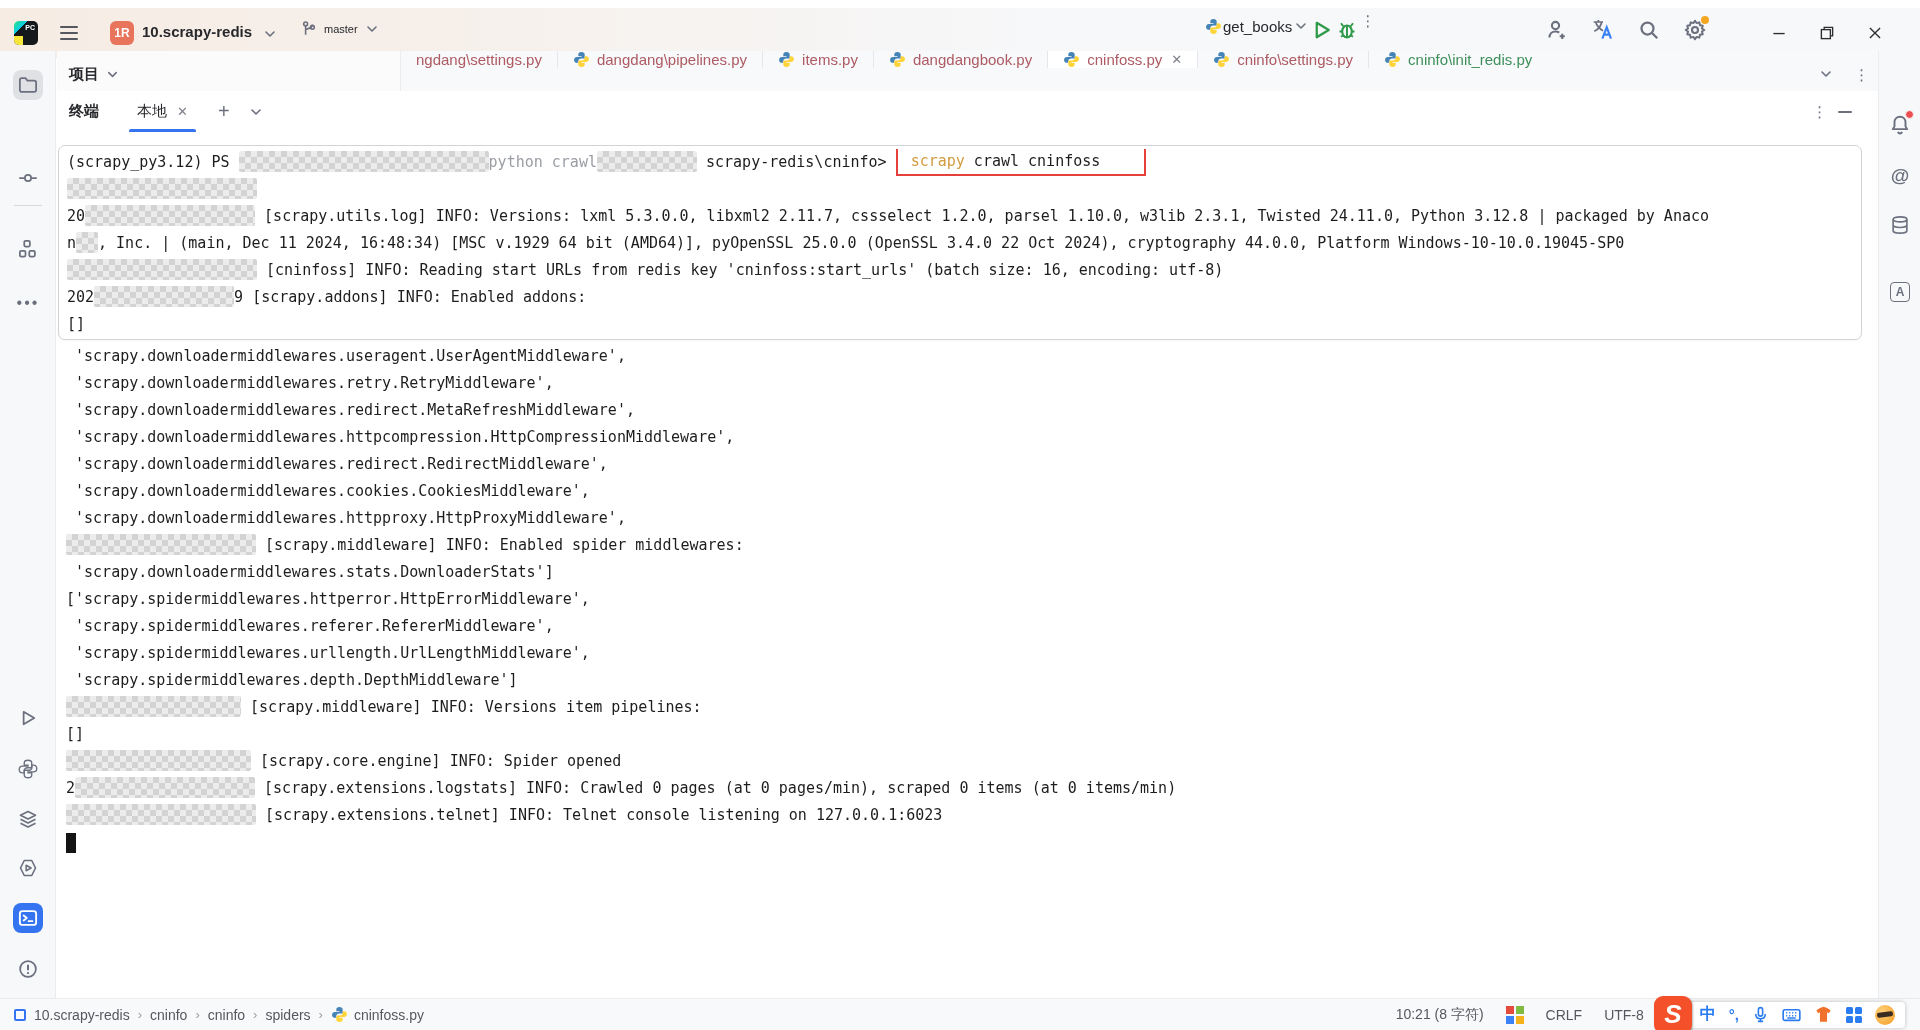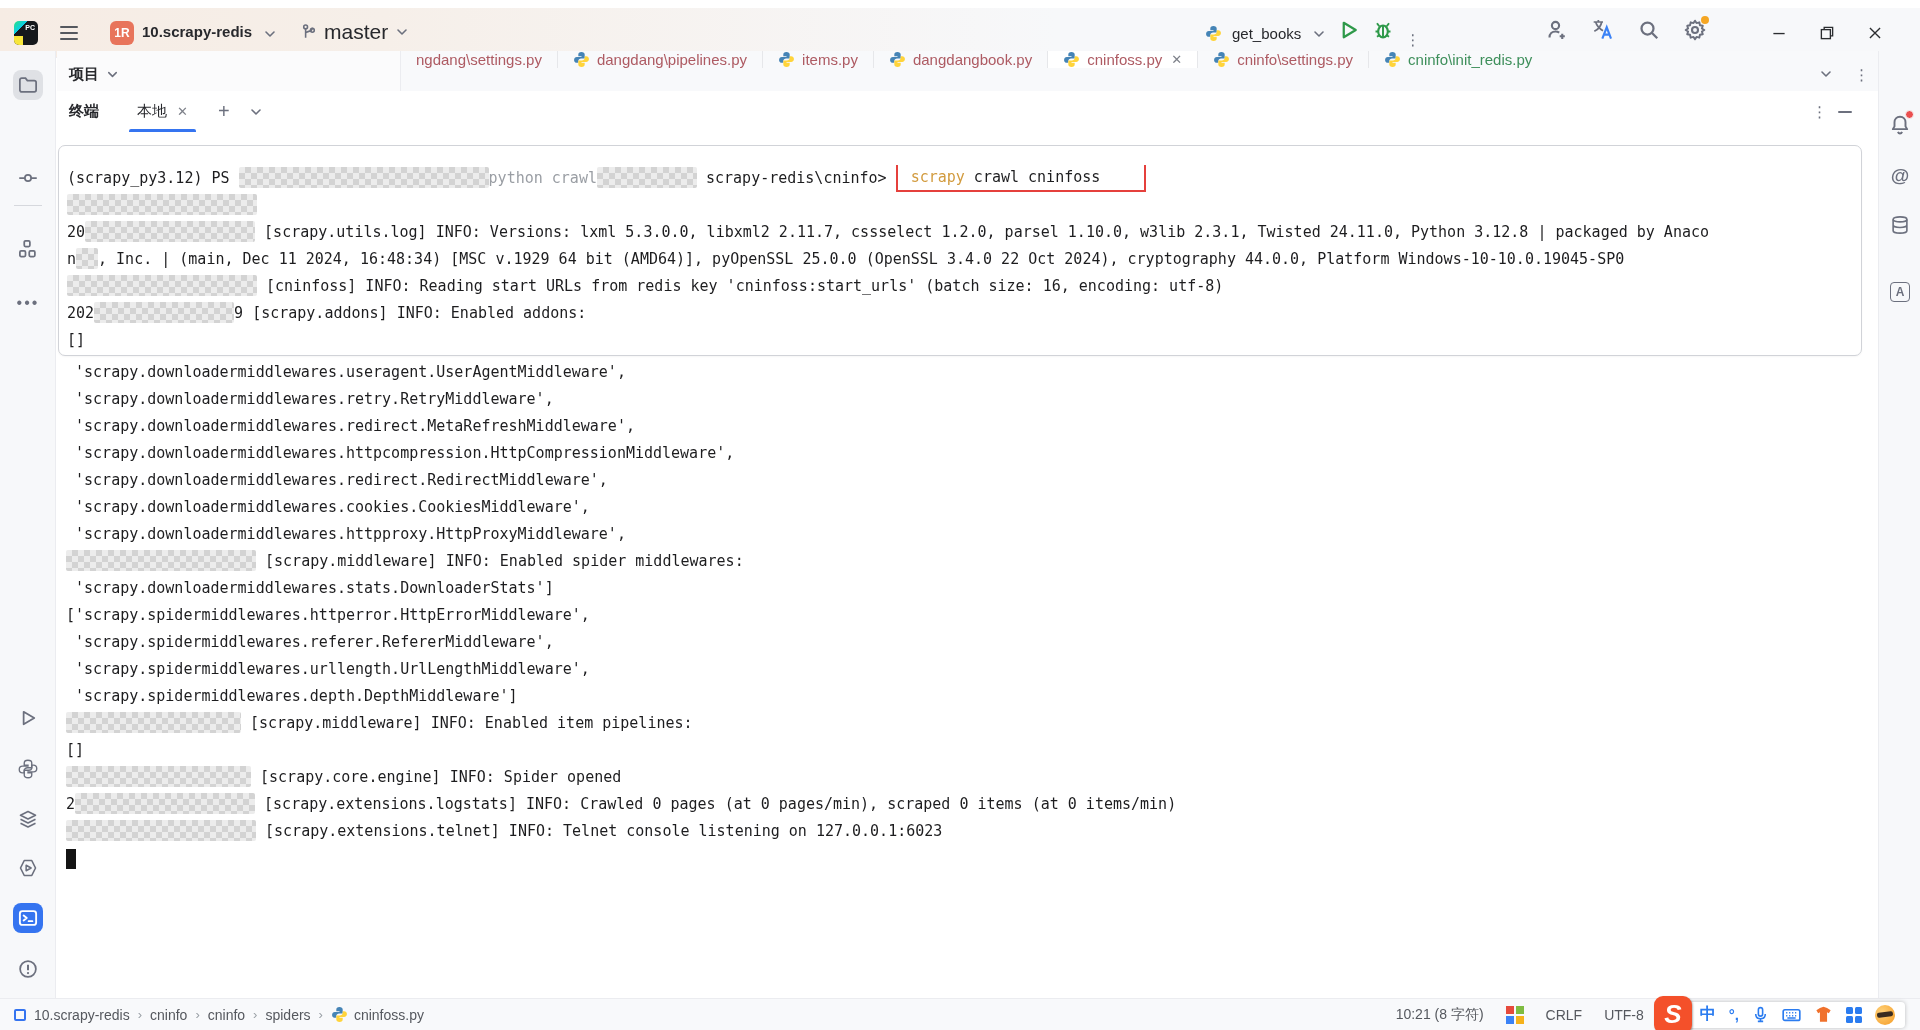--- a/index.html
+++ b/index.html
@@ -14,22 +14,22 @@
     background:linear-gradient(135deg,#2adf7e 0%,#0bd0e8 28%,#15181b 29%,#15181b 100%); overflow:hidden; }
   .pc-logo::after { content:""; position:absolute; left:0; bottom:0; width:9px; height:9px; background:#f7e53a; }
   .pc-logo::before { content:"PC"; position:absolute; right:3px; top:3px; color:#fff; font-size:7px; font-weight:bold; }
   .hamburger { position:absolute; left:58px; top:14px; width:22px; height:22px; cursor:pointer; }
   .hamburger span { display:block; height:2px; background:#55585e; margin:4px 2px; border-radius:1px; }
   .proj-badge { position:absolute; left:110px; top:13px; width:24px; height:24px; border-radius:6px;
     background:#e8745b; color:#fff; font-size:12px; font-weight:bold; display:flex; align-items:center; justify-content:center; }
   .proj-name { position:absolute; left:142px; top:15px; font-size:15px; font-weight:bold; color:#27282c; }
   .proj-chevron { position:absolute; left:262px; top:18px; }
   .branch-group { position:absolute; left:300px; top:12px; display:flex; align-items:center; gap:6px; }
-  .branch-name { font-size:21px; color:#27282c; }
-  .run-group { position:absolute; left:1205px; top:10px; display:flex; align-items:flex-end; gap:10px; }
+  .branch-name { font-size:11px; color:#27282c; }
+  .run-group { position:absolute; left:1205px; top:10px; display:flex; align-items:flex-start; gap:1px; }
   .run-config { font-size:15px; color:#27282c; }
   .right-group { position:absolute; left:1545px; top:10px; display:flex; align-items:center; gap:22px; }
   .winctl-group { position:absolute; left:1762px; top:0; height:50px; display:flex; align-items:center; gap:30px; padding-left:8px; }
   .gear-wrap { position:relative; }
   .gear-dot { position:absolute; right:-2px; top:-2px; width:8px; height:8px; border-radius:50%; background:#f5a623; }
   .icon-btn { cursor:pointer; display:flex; align-items:center; justify-content:center; }
 
   
   .left-stripe { position:absolute; left:0; top:51px; width:56px; height:947px; background:#f7f8fa; border-right:1px solid #ebecf0; }
   .stripe-ico { position:absolute; left:13px; width:30px; height:30px; display:flex; align-items:center; justify-content:center; border-radius:8px; cursor:pointer; }
@@ -71,21 +71,21 @@
   .term-tab::after { content:""; position:absolute; left:2px; right:2px; bottom:0; height:3px; border-radius:2px 2px 0 0; background:#3574f0; }
   .term-x { color:#7d8089; font-size:13px; }
   .term-plus { font-size:20px; color:#6c707e; margin-left:20px; cursor:pointer; }
   .term-chev { margin-left:18px; cursor:pointer; }
   .termhdr-right { margin-left:auto; display:flex; align-items:center; gap:20px; padding-right:26px; }
   .minimize-dash { width:14px; height:2px; background:#6c707e; border-radius:1px; cursor:pointer; }
 
   
   .terminal { position:absolute; left:57px; top:140px; width:1821px; height:858px; background:#fff;
     font-family:"DejaVu Sans Mono","Liberation Mono",monospace; font-size:15px; color:#1d1d1f; overflow:hidden; }
-  .cmd-box { margin:5px 16px 0 1px; border:1px solid #d1d3d8; border-radius:7px; padding:19px 0 1px 8px;
+  .cmd-box { margin:5px 16px 0 1px; border:1px solid #d1d3d8; border-radius:7px; padding:3px 0 1px 8px;
     background:#fff; box-shadow:0 1px 2px rgba(0,0,0,0.04); overflow:hidden; }
   .tail { padding-left:9px; margin-top:3px; }
   .tline { height:27px; line-height:27px; white-space:pre; overflow:hidden; }
   .tseg { color:#1d1d1f; }
   .tseg.faint { color:#9a9ea4; }
   .mosaic { display:inline-block; height:21px; vertical-align:middle; margin-top:-3px; border-radius:2px;
     background-image:
       linear-gradient(45deg,#d3d3d3 25%,transparent 25%,transparent 75%,#d3d3d3 75%),
       linear-gradient(45deg,#d3d3d3 25%,#ececec 25%,#ececec 75%,#d3d3d3 75%);
     background-size:12px 12px; background-position:0 0,6px 6px; }
@@ -389,21 +389,21 @@
       <div class="tline"><span class="tseg"> 'scrapy.downloadermiddlewares.httpcompression.HttpCompressionMiddleware',</span></div>
       <div class="tline"><span class="tseg"> 'scrapy.downloadermiddlewares.redirect.RedirectMiddleware',</span></div>
       <div class="tline"><span class="tseg"> 'scrapy.downloadermiddlewares.cookies.CookiesMiddleware',</span></div>
       <div class="tline"><span class="tseg"> 'scrapy.downloadermiddlewares.httpproxy.HttpProxyMiddleware',</span></div>
       <div class="tline"><span class="mosaic" style="width: 190px;"></span><span class="tseg"> [scrapy.middleware] INFO: Enabled spider middlewares:</span></div>
       <div class="tline"><span class="tseg"> 'scrapy.downloadermiddlewares.stats.DownloaderStats']</span></div>
       <div class="tline"><span class="tseg">['scrapy.spidermiddlewares.httperror.HttpErrorMiddleware',</span></div>
       <div class="tline"><span class="tseg"> 'scrapy.spidermiddlewares.referer.RefererMiddleware',</span></div>
       <div class="tline"><span class="tseg"> 'scrapy.spidermiddlewares.urllength.UrlLengthMiddleware',</span></div>
       <div class="tline"><span class="tseg"> 'scrapy.spidermiddlewares.depth.DepthMiddleware']</span></div>
-      <div class="tline"><span class="mosaic" style="width: 175px;"></span><span class="tseg"> [scrapy.middleware] INFO: Enabled item pipelines:</span></div>
+      <div class="tline"><span class="mosaic" style="width: 175px;"></span><span class="tseg"> [scrapy.middleware] INFO: Versions item pipelines:</span></div>
       <div class="tline"><span class="tseg">[]</span></div>
       <div class="tline"><span class="mosaic" style="width: 185px;"></span><span class="tseg"> [scrapy.core.engine] INFO: Spider opened</span></div>
       <div class="tline"><span class="tseg">2</span><span class="mosaic" style="width: 180px;"></span><span class="tseg"> [scrapy.extensions.logstats] INFO: Crawled 0 pages (at 0 pages/min), scraped 0 items (at 0 items/min)</span></div>
       <div class="tline"><span class="mosaic" style="width: 190px;"></span><span class="tseg"> [scrapy.extensions.telnet] INFO: Telnet console listening on 127.0.0.1:6023</span></div>
       <div class="tline"><span class="cursor-block"></span></div>
     </div>
 </div>
 
 <div class="statusbar">
   <div class="sb-left">

